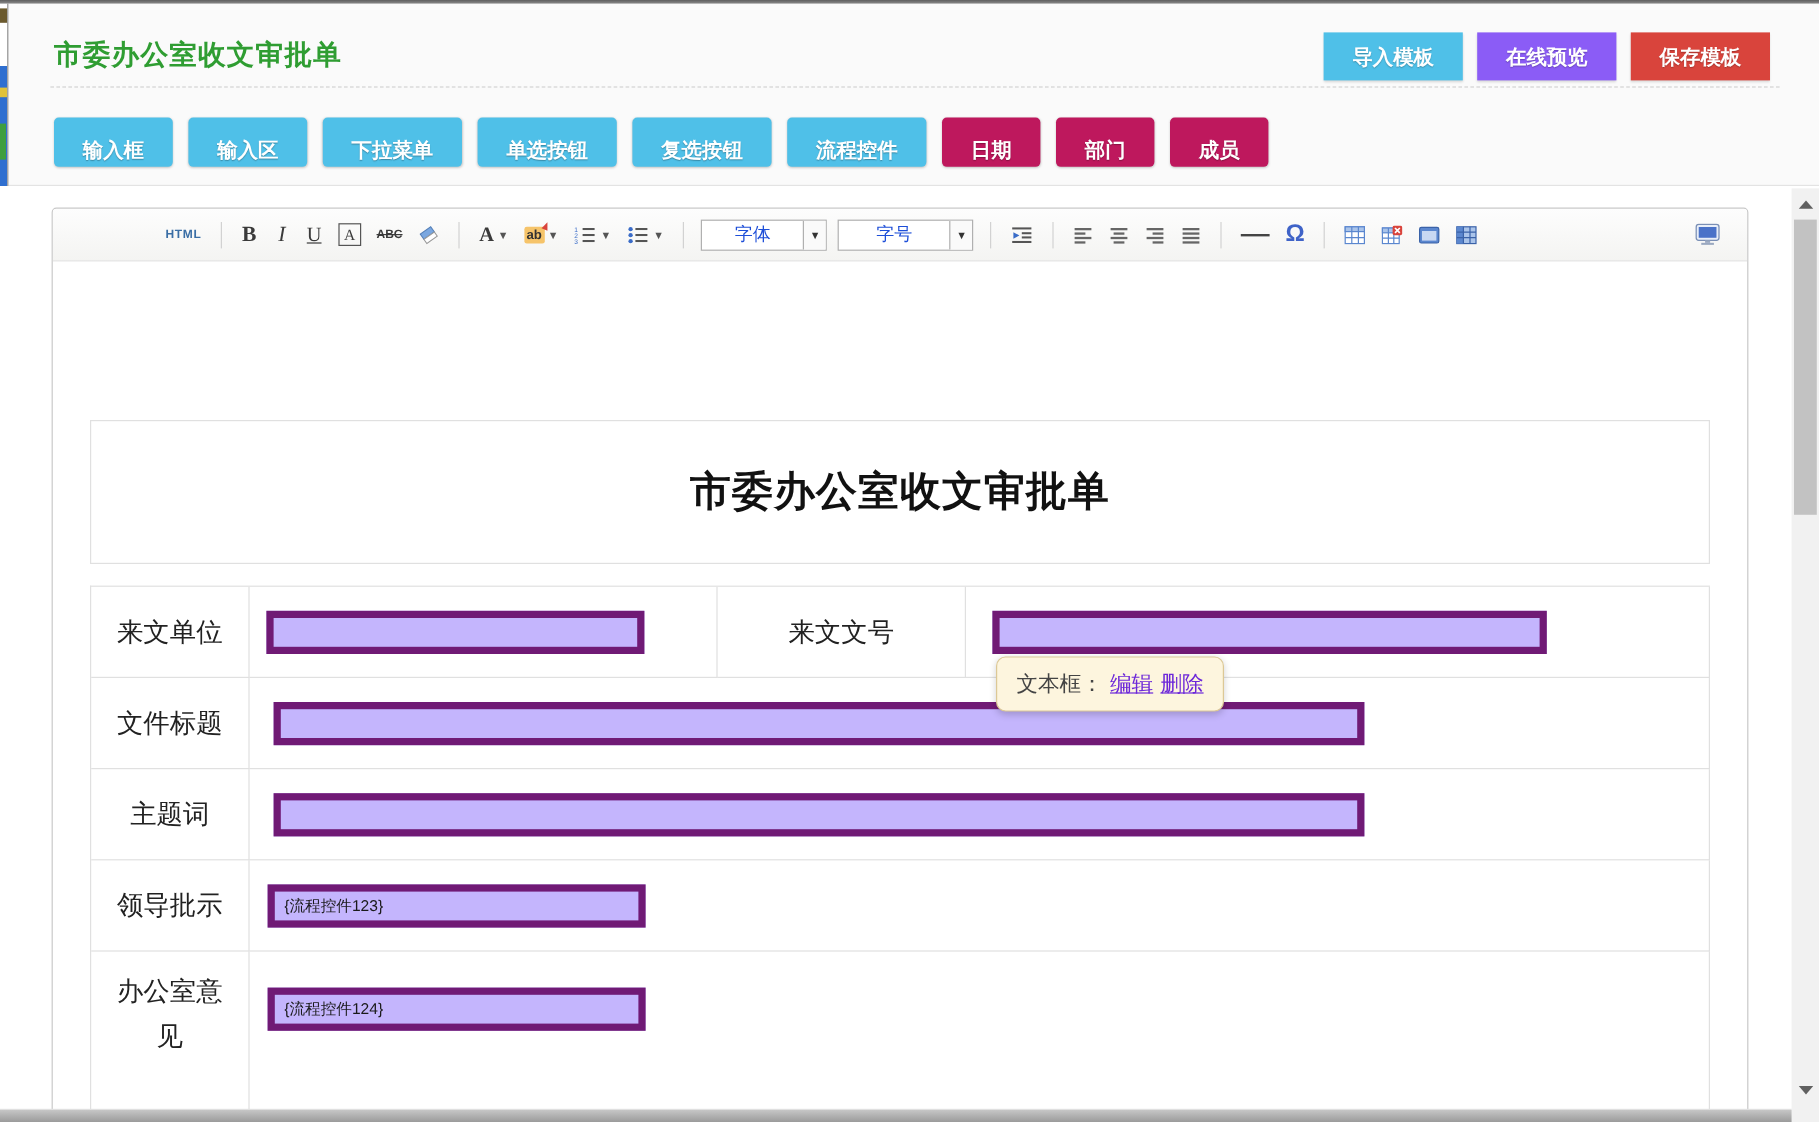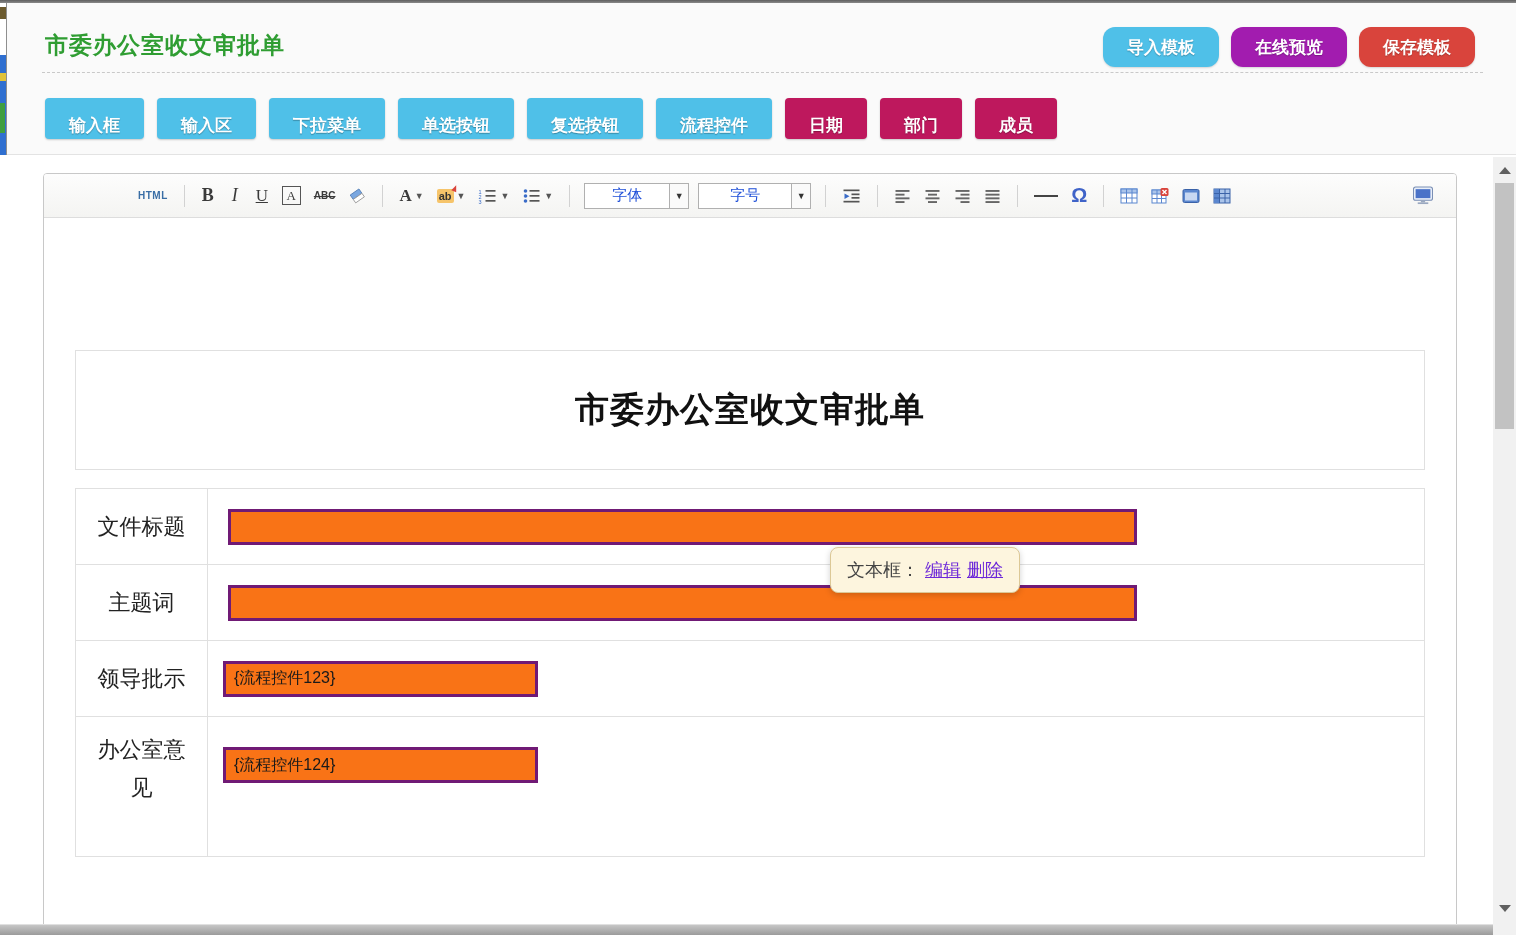--- a/index.html
+++ b/index.html
@@ -21,25 +21,25 @@
   .frag.f2 { top:52px; height:100px; background:#2f6fd0; }
   .frag.f3 { top:100px; height:30px; background:#3f9e3f; left:0; width:5px; }
   .frag.f4 { top:70px; height:8px; background:#e0c23a; }
 
   .page-title { position:absolute; left:45px; top:27px; font-size:23px; font-weight:bold;
     color:#2f9d32; letter-spacing:1px; }
   .dash-sep { position:absolute; left:42px; right:33px; top:69px; height:0;
     border-top:1px dashed #c9c9c9; }
 
   .top-actions { position:absolute; right:41px; top:24px; display:flex; gap:12px; }
-  .abtn { height:40px; padding:0 24px; border:none; border-radius:12px; color:#fff;
+  .abtn { height:40px; padding:0 24px; border:none; border-radius:0; color:#fff;
     font-size:17px; font-weight:bold; font-family:"Liberation Serif", serif;
     text-shadow:0 1px 1px rgba(0,0,0,.25); cursor:pointer; box-shadow:0 1px 2px rgba(0,0,0,.15); }
   .abtn.import { background:#4fc0e8; }
-  .abtn.preview { background:#a21caf; }
+  .abtn.preview { background:#8b5cf6; }
   .abtn.save { background:#d9443c; }
 
   .widget-row { position:absolute; left:45px; top:95px; display:flex; gap:13px; }
   .wbtn { height:41px; padding:16px 24px; border:none; border-radius:4px; color:#fff;
     font-size:17px; font-weight:bold; font-family:"Liberation Serif", serif;
     text-shadow:0 1px 1px rgba(0,0,0,.3); cursor:pointer; box-shadow:0 1px 2px rgba(0,0,0,.2); }
   .wbtn.light { background:#4fc0e8; }
   .wbtn.primary { background:#be185d; }
 
   
@@ -81,21 +81,21 @@
   .ftitle-box { position:absolute; left:31px; top:132px; width:1350px; height:120px;
     border:1px solid #e0e0e0; display:flex; align-items:center; justify-content:center; }
   .ftitle { font-size:34px; font-weight:bold; color:#111; letter-spacing:1px; }
 
   .ftable { position:absolute; left:31px; top:270px; width:1350px;
     border-top:1px solid #e0e0e0; border-left:1px solid #e0e0e0; background:#fff; }
   .frow { display:flex; }
   .fcell { border-right:1px solid #e0e0e0; border-bottom:1px solid #e0e0e0;
     display:flex; align-items:center; }
   .fcell.lab { justify-content:center; font-size:22px; color:#222; }
-  .finput { height:36px; border:3px solid #701a75; background:#f97316; font-size:16px;
+  .finput { height:36px; border:6px solid #701a75; background:#c4b5fd; font-size:13px;
     color:#1a1a1a; padding:0 8px; font-family:"Liberation Sans",sans-serif; }
 
   .r6lab { align-items:flex-start !important; padding-top:14px; }
   .r6lab span { display:inline-block; width:92px; line-height:38px; text-align:center; }
   .r6val { align-items:flex-start !important; }
   .r6val .finput { margin-top:30px; }
 
   
   .tooltip { position:absolute; left:786px; top:329px; height:46px; padding:0 16px;
     background:#fdf5de; border:1px solid #dcc896; border-radius:8px;
@@ -308,20 +308,30 @@
   </div>
 
   <div class="ebody">
 
     <div class="ftitle-box">
       <span class="ftitle">市委办公室收文审批单</span>
     </div>
 
     <div class="ftable">
 
+      <div class="frow">
+        <div class="fcell lab" style="width:132px;height:76px;">来文单位</div>
+        <div class="fcell" style="width:390px;height:76px;">
+          <input class="finput" style="width: 315px; margin-left: 14px;" value="">
+        </div>
+        <div class="fcell lab" style="width:208px;height:76px;">来文文号</div>
+        <div class="fcell" style="width:620px;height:76px;">
+          <input class="finput" style="width: 462px; margin-left: 22px;" value="">
+        </div>
+      </div>
 
       <div class="frow">
         <div class="fcell lab" style="width:132px;height:76px;">文件标题</div>
         <div class="fcell" style="width:1218px;height:76px;">
           <input class="finput" style="width: 909px; margin-left: 20px;" value="">
         </div>
       </div>
 
       <div class="frow">
         <div class="fcell lab" style="width:132px;height:76px;">主题词</div>

